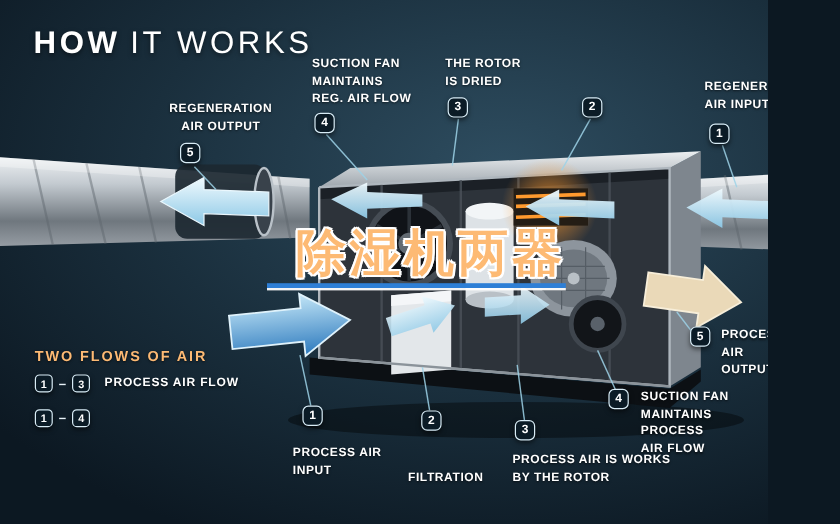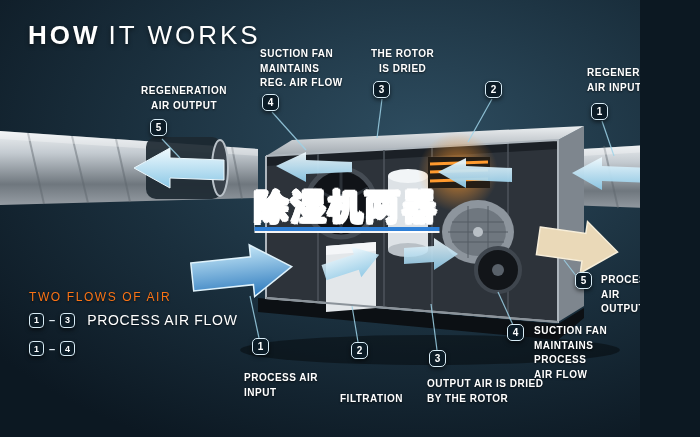--- a/index.html
+++ b/index.html
@@ -29,40 +29,41 @@
     background:#0b1b26; border:1.6px solid #d8ecf6; color:#fff;
     font-size:10px; font-weight:bold;
     display:flex; align-items:center; justify-content:center;
     box-shadow:0 2px 4px rgba(0,0,0,.55);
   }
   .abs { position:absolute; }
   .badge.small { width:15px; height:15px; font-size:9px; border-radius:4px; }
 
   .watermark {
     position:absolute; left:347px; top:188px; transform:translateX(-50%);
-    font-size:34px; font-weight:bold; letter-spacing:3px; line-height:1.1;
-    color:#ffffff; padding-bottom:2px;
+    font-size:42px; font-weight:bold; letter-spacing:3px; line-height:1.1;
+    color:#fdba74; padding-bottom:2px;
     border-bottom:4px solid #2e7fd6;
     box-shadow:0 2px 0 rgba(255,255,255,.95);
     text-shadow:-2px 0 #fff, 2px 0 #fff, 0 -2px #fff, 0 2px #fff,
       -1.5px -1.5px #fff, 1.5px -1.5px #fff, -1.5px 1.5px #fff, 1.5px 1.5px #fff;
     font-family:"DejaVu Sans","Liberation Sans",sans-serif;
     white-space:nowrap;
+    padding-left:24px;
   }
 
   .legend-title {
-    position:absolute; left:29px; top:290px; color:#f97316;
-    font-size:12px; font-weight:normal; letter-spacing:1.6px;
+    position:absolute; left:29px; top:290px; color:#fdba74;
+    font-size:12px; font-weight:bold; letter-spacing:1.6px;
     text-shadow:0 1px 2px rgba(0,0,0,.6);
   }
   .legend-row {
     position:absolute; left:29px; display:flex; align-items:center; gap:5px; color:#fff;
   }
   .legend-row .sep { font-size:11px; color:#e8f2f8; font-weight:bold; }
-  .legend-row .llabel { font-size:14px; font-weight:normal; letter-spacing:.7px; margin-left:7px;
+  .legend-row .llabel { font-size:10px; font-weight:bold; letter-spacing:.7px; margin-left:7px;
     text-shadow:0 1px 2px rgba(0,0,0,.6); }
 </style>
 </head>
 <body>
 
 <div class="stage">
 
   <svg class="scene" width="700" height="437" viewBox="0 0 700 437">
     <defs>
       <radialGradient id="bg" cx="60%" cy="32%" r="78%">
@@ -229,41 +230,41 @@
 
   <div class="clabel" style="left:134px;top:84px;width:100px;text-align:center;">REGENERATION
 AIR OUTPUT</div>
   <div class="badge abs" style="left:150px;top:119px;">5</div>
 
   <div class="clabel" style="left:260px;top:47px;">SUCTION FAN
 MAINTAINS
 REG. AIR FLOW</div>
   <div class="badge abs" style="left:262px;top:94px;">4</div>
 
-  <div class="clabel" style="left:371px;top:47px;text-align:center;">THE ROTOR
+  <div class="clabel" style="left:371px;top:47px;">THE ROTOR
 IS DRIED</div>
   <div class="badge abs" style="left:373px;top:81px;">3</div>
 
   <div class="badge abs" style="left:485px;top:81px;">2</div>
 
   <div class="clabel" style="left:587px;top:66px;">REGENERATION
 AIR INPUT</div>
   <div class="badge abs" style="left:591px;top:103px;">1</div>
 
   <div class="badge abs" style="left:575px;top:272px;">5</div>
   <div class="clabel" style="left:601px;top:273px;">PROCESS AIR
 OUTPUT</div>
 
   <div class="badge abs" style="left:507px;top:324px;">4</div>
   <div class="clabel" style="left:534px;top:324px;">SUCTION FAN
 MAINTAINS PROCESS
 AIR FLOW</div>
 
   <div class="badge abs" style="left:429px;top:350px;">3</div>
-  <div class="clabel" style="left:427px;top:377px;">OUTPUT AIR IS DRIED
+  <div class="clabel" style="left:427px;top:377px;">PROCESS AIR IS WORKS
 BY THE ROTOR</div>
 
   <div class="badge abs" style="left:351px;top:342px;">2</div>
   <div class="clabel" style="left:340px;top:392px;">FILTRATION</div>
 
   <div class="badge abs" style="left:252px;top:338px;">1</div>
   <div class="clabel" style="left:244px;top:371px;">PROCESS AIR
 INPUT</div>
 
   <div class="watermark">除湿机两器</div>

